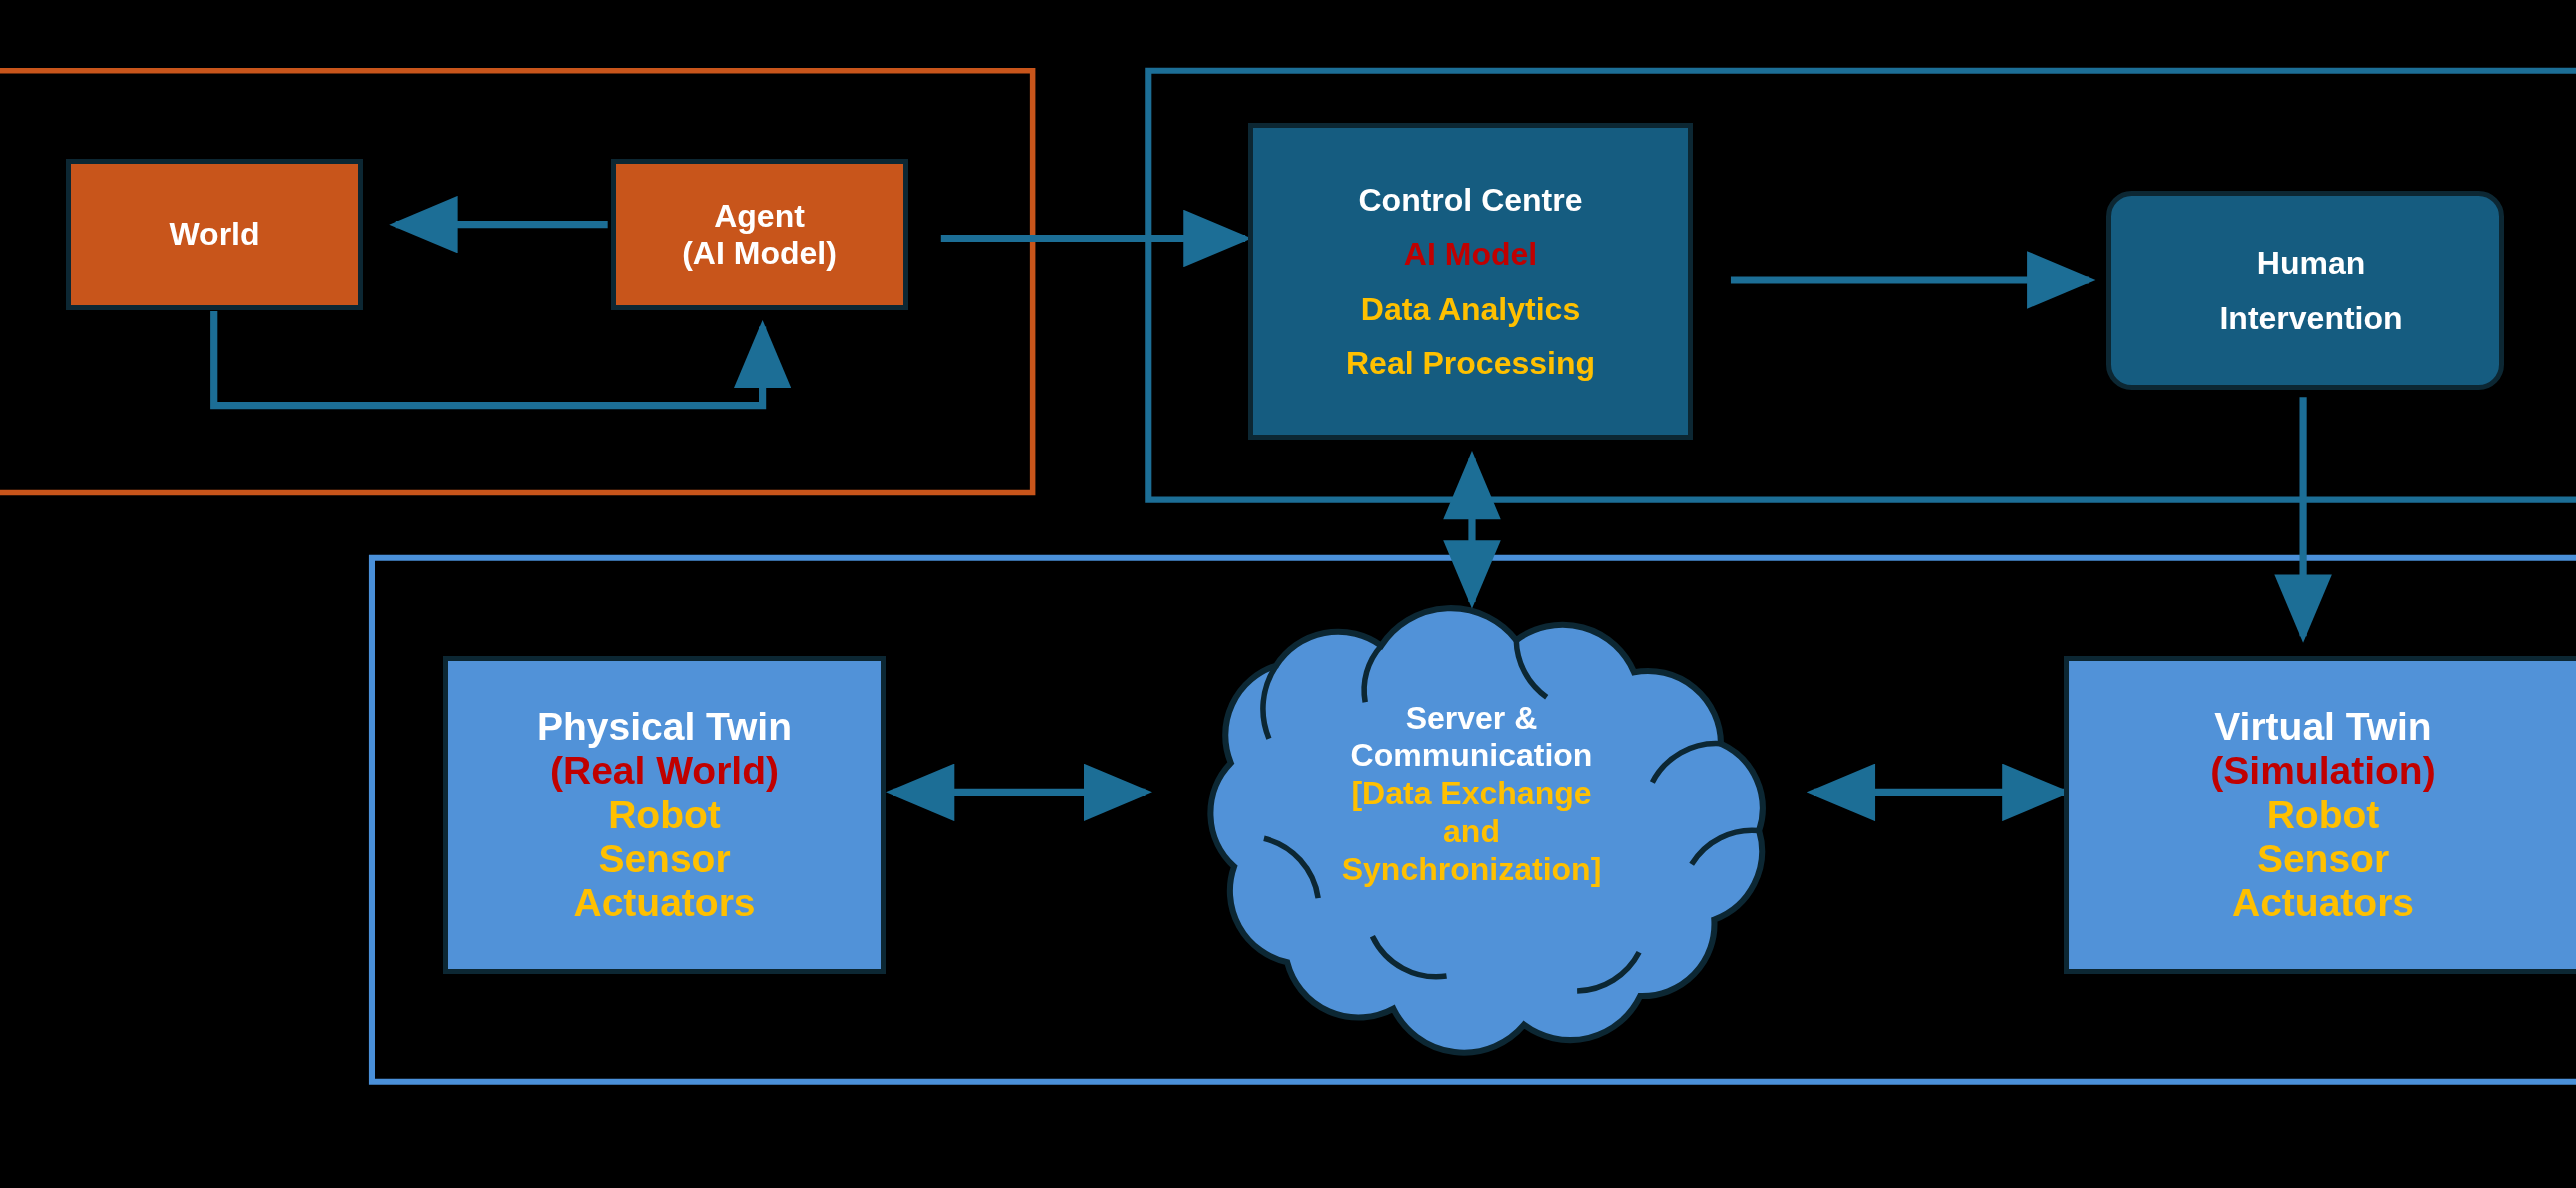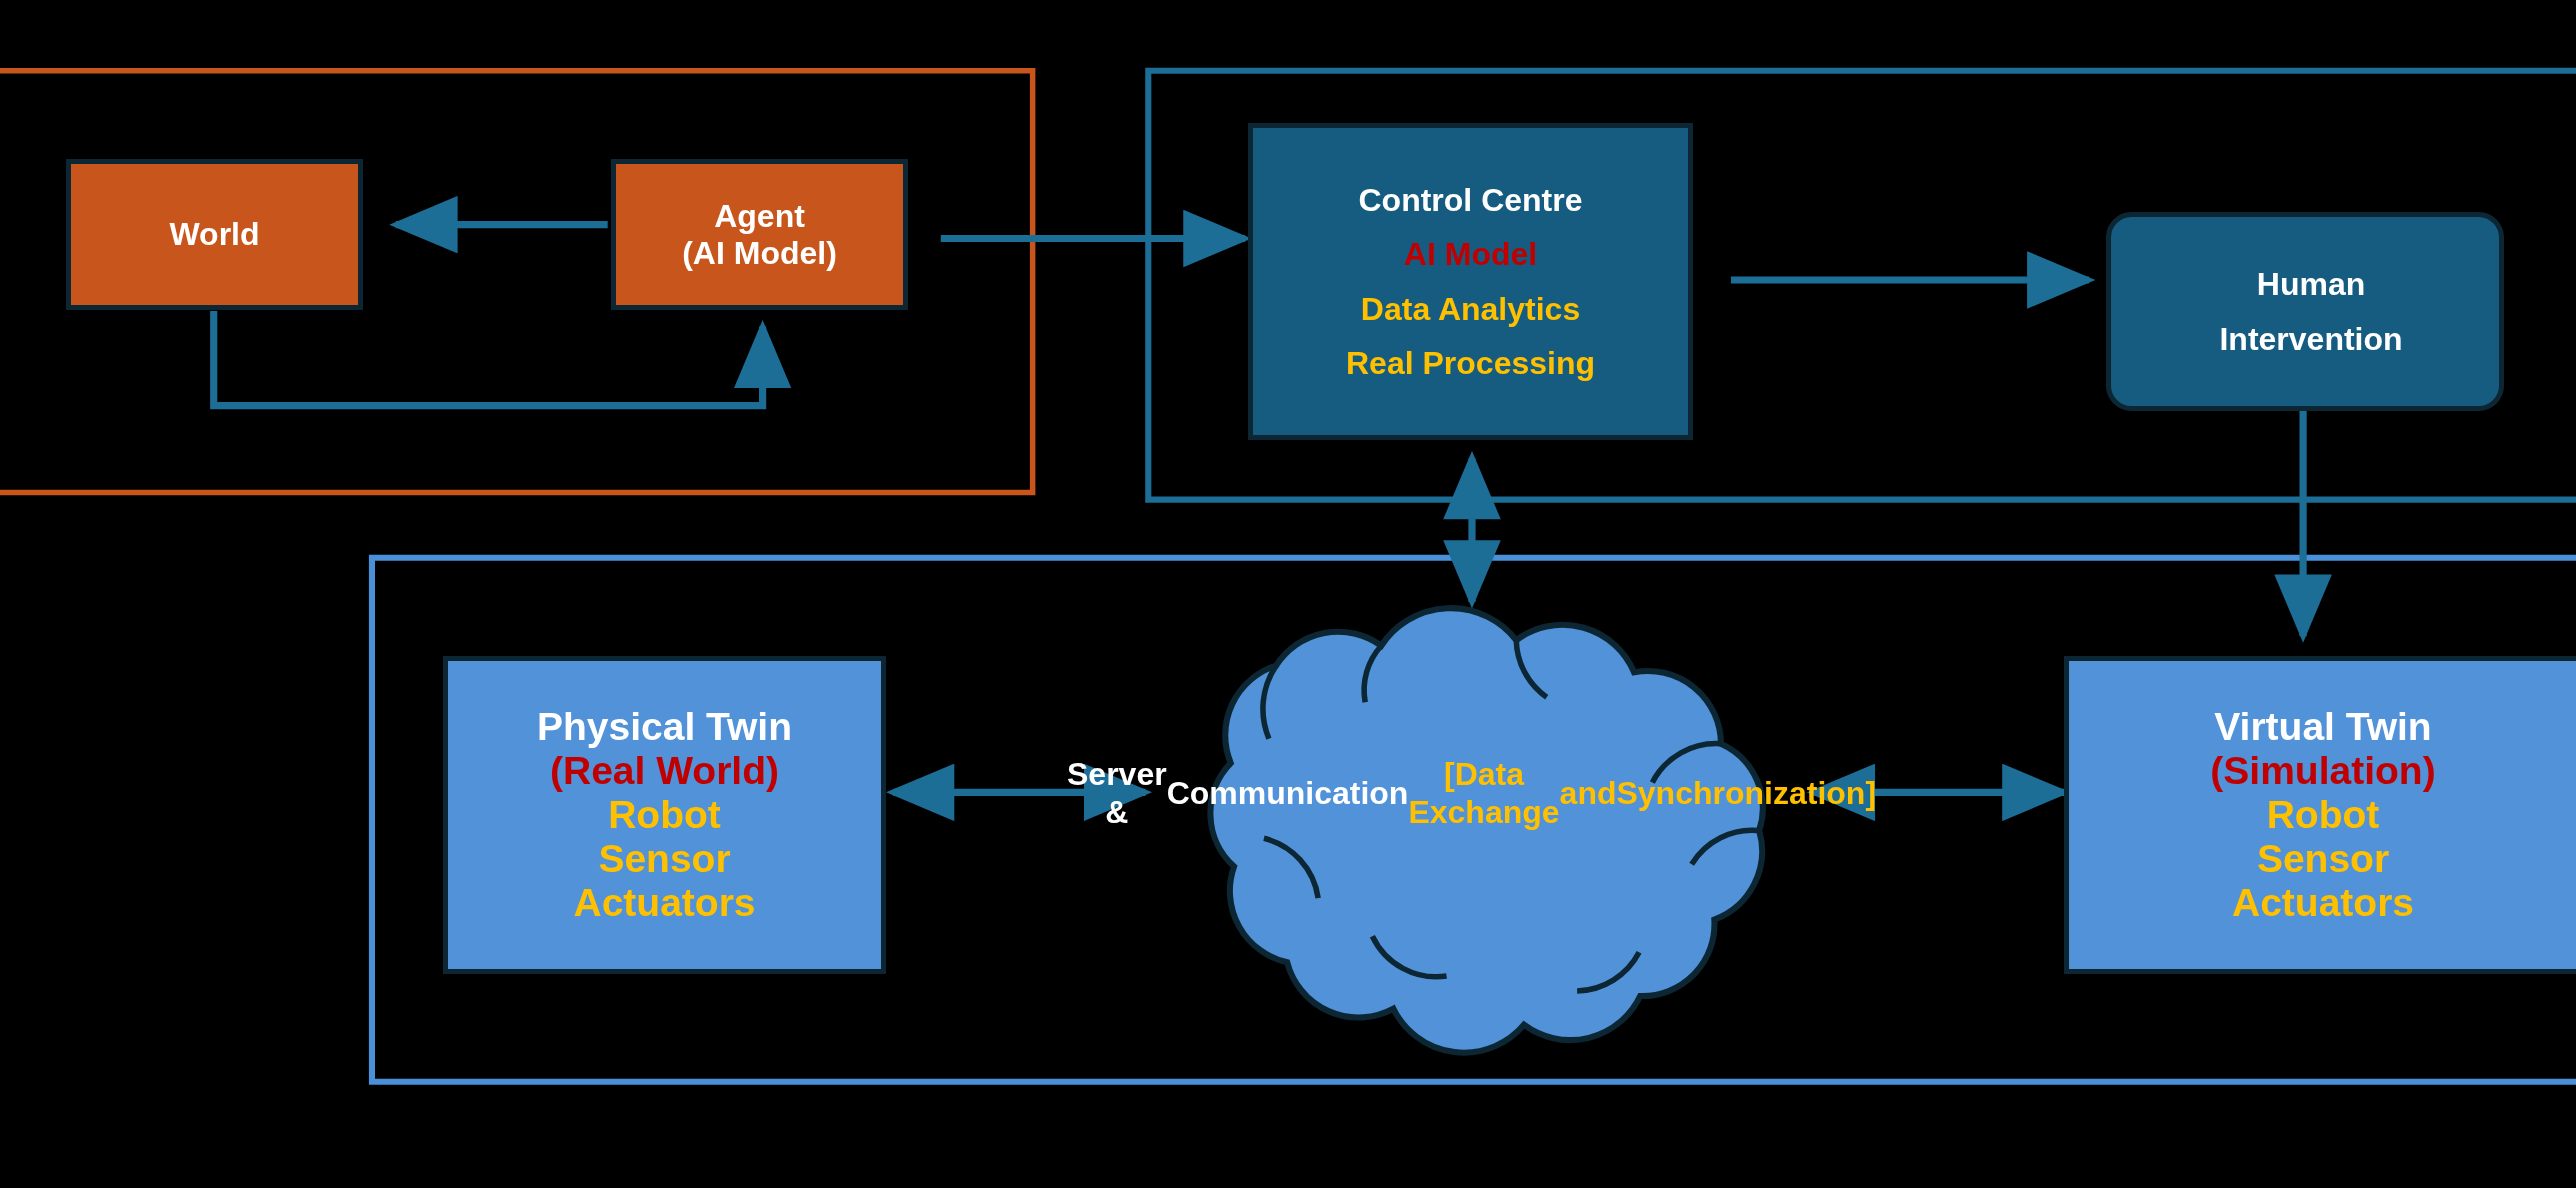--- a/index.html
+++ b/index.html
@@ -52,21 +52,21 @@
     color: #FFFFFF;
     font-size: 39px;
   }
   .t-white { color: #FFFFFF; }
   .t-red   { color: #C00000; }
   .t-amber { color: #FFC000; }
   #cloud-text {
     position: absolute;
     z-index: 6;
     display: flex;
-    flex-direction: row;
+    flex-direction: column;
     align-items: center;
     justify-content: center;
     text-align: center;
     font-weight: bold;
     font-size: 32px;
     line-height: 1.18;
     pointer-events: none;
   }
 </style>
 </head>
@@ -144,21 +144,21 @@
     <span class="ln t-white">(AI Model)</span>
   </div>
 
   <div class="node teal-node" style="left:1248px; top:123px; width:445px; height:317px;">
     <span class="ln t-white">Control Centre</span>
     <span class="ln t-red">AI Model</span>
     <span class="ln t-amber">Data Analytics</span>
     <span class="ln t-amber">Real Processing</span>
   </div>
 
-  <div class="node teal-node rounded" style="left:2106px; top:212px; width:398px; height:199px;padding-left:12px;">
+  <div class="node teal-node rounded" style="left:2106px; top:191px; width:398px; height:199px;padding-left:12px;">
     <span class="ln t-white">Human</span>
     <span class="ln t-white">Intervention</span>
   </div>
 
   <div class="node lightblue-node" style="left:443px; top:656px; width:443px; height:318px;">
     <span class="ln t-white">Physical Twin</span>
     <span class="ln t-red">(Real World)</span>
     <span class="ln t-amber">Robot</span>
     <span class="ln t-amber">Sensor</span>
     <span class="ln t-amber">Actuators</span>

